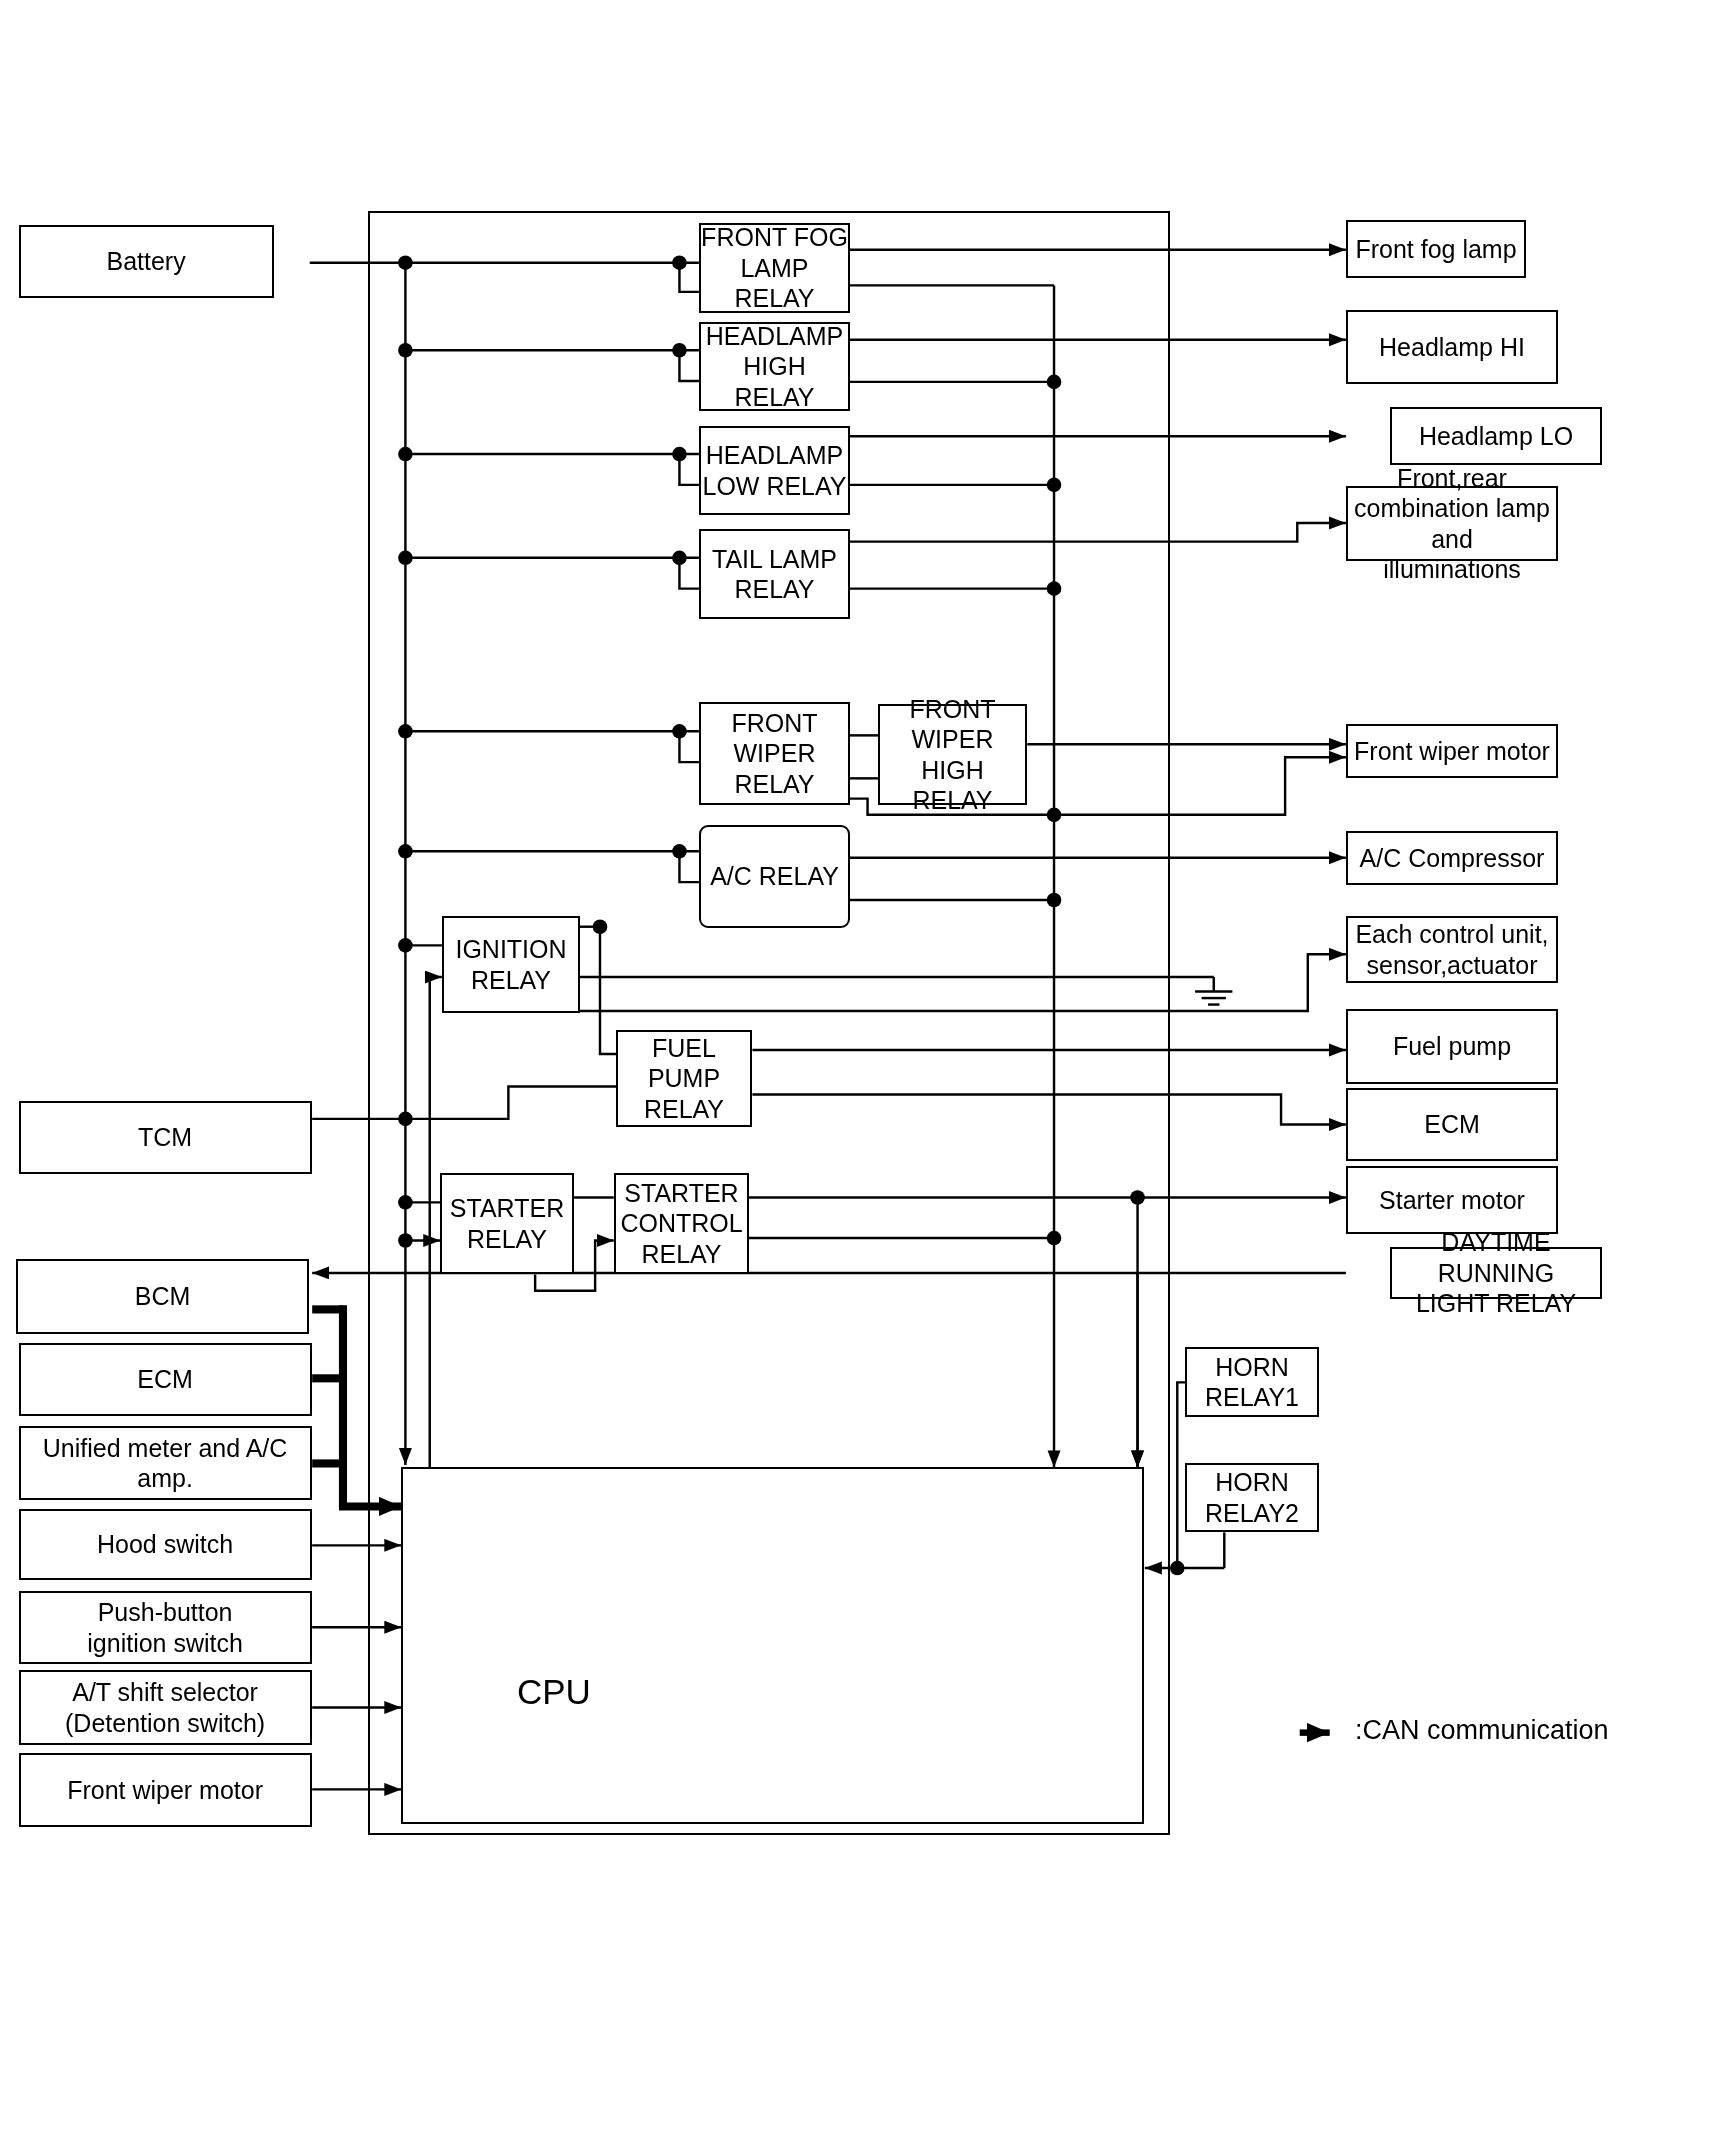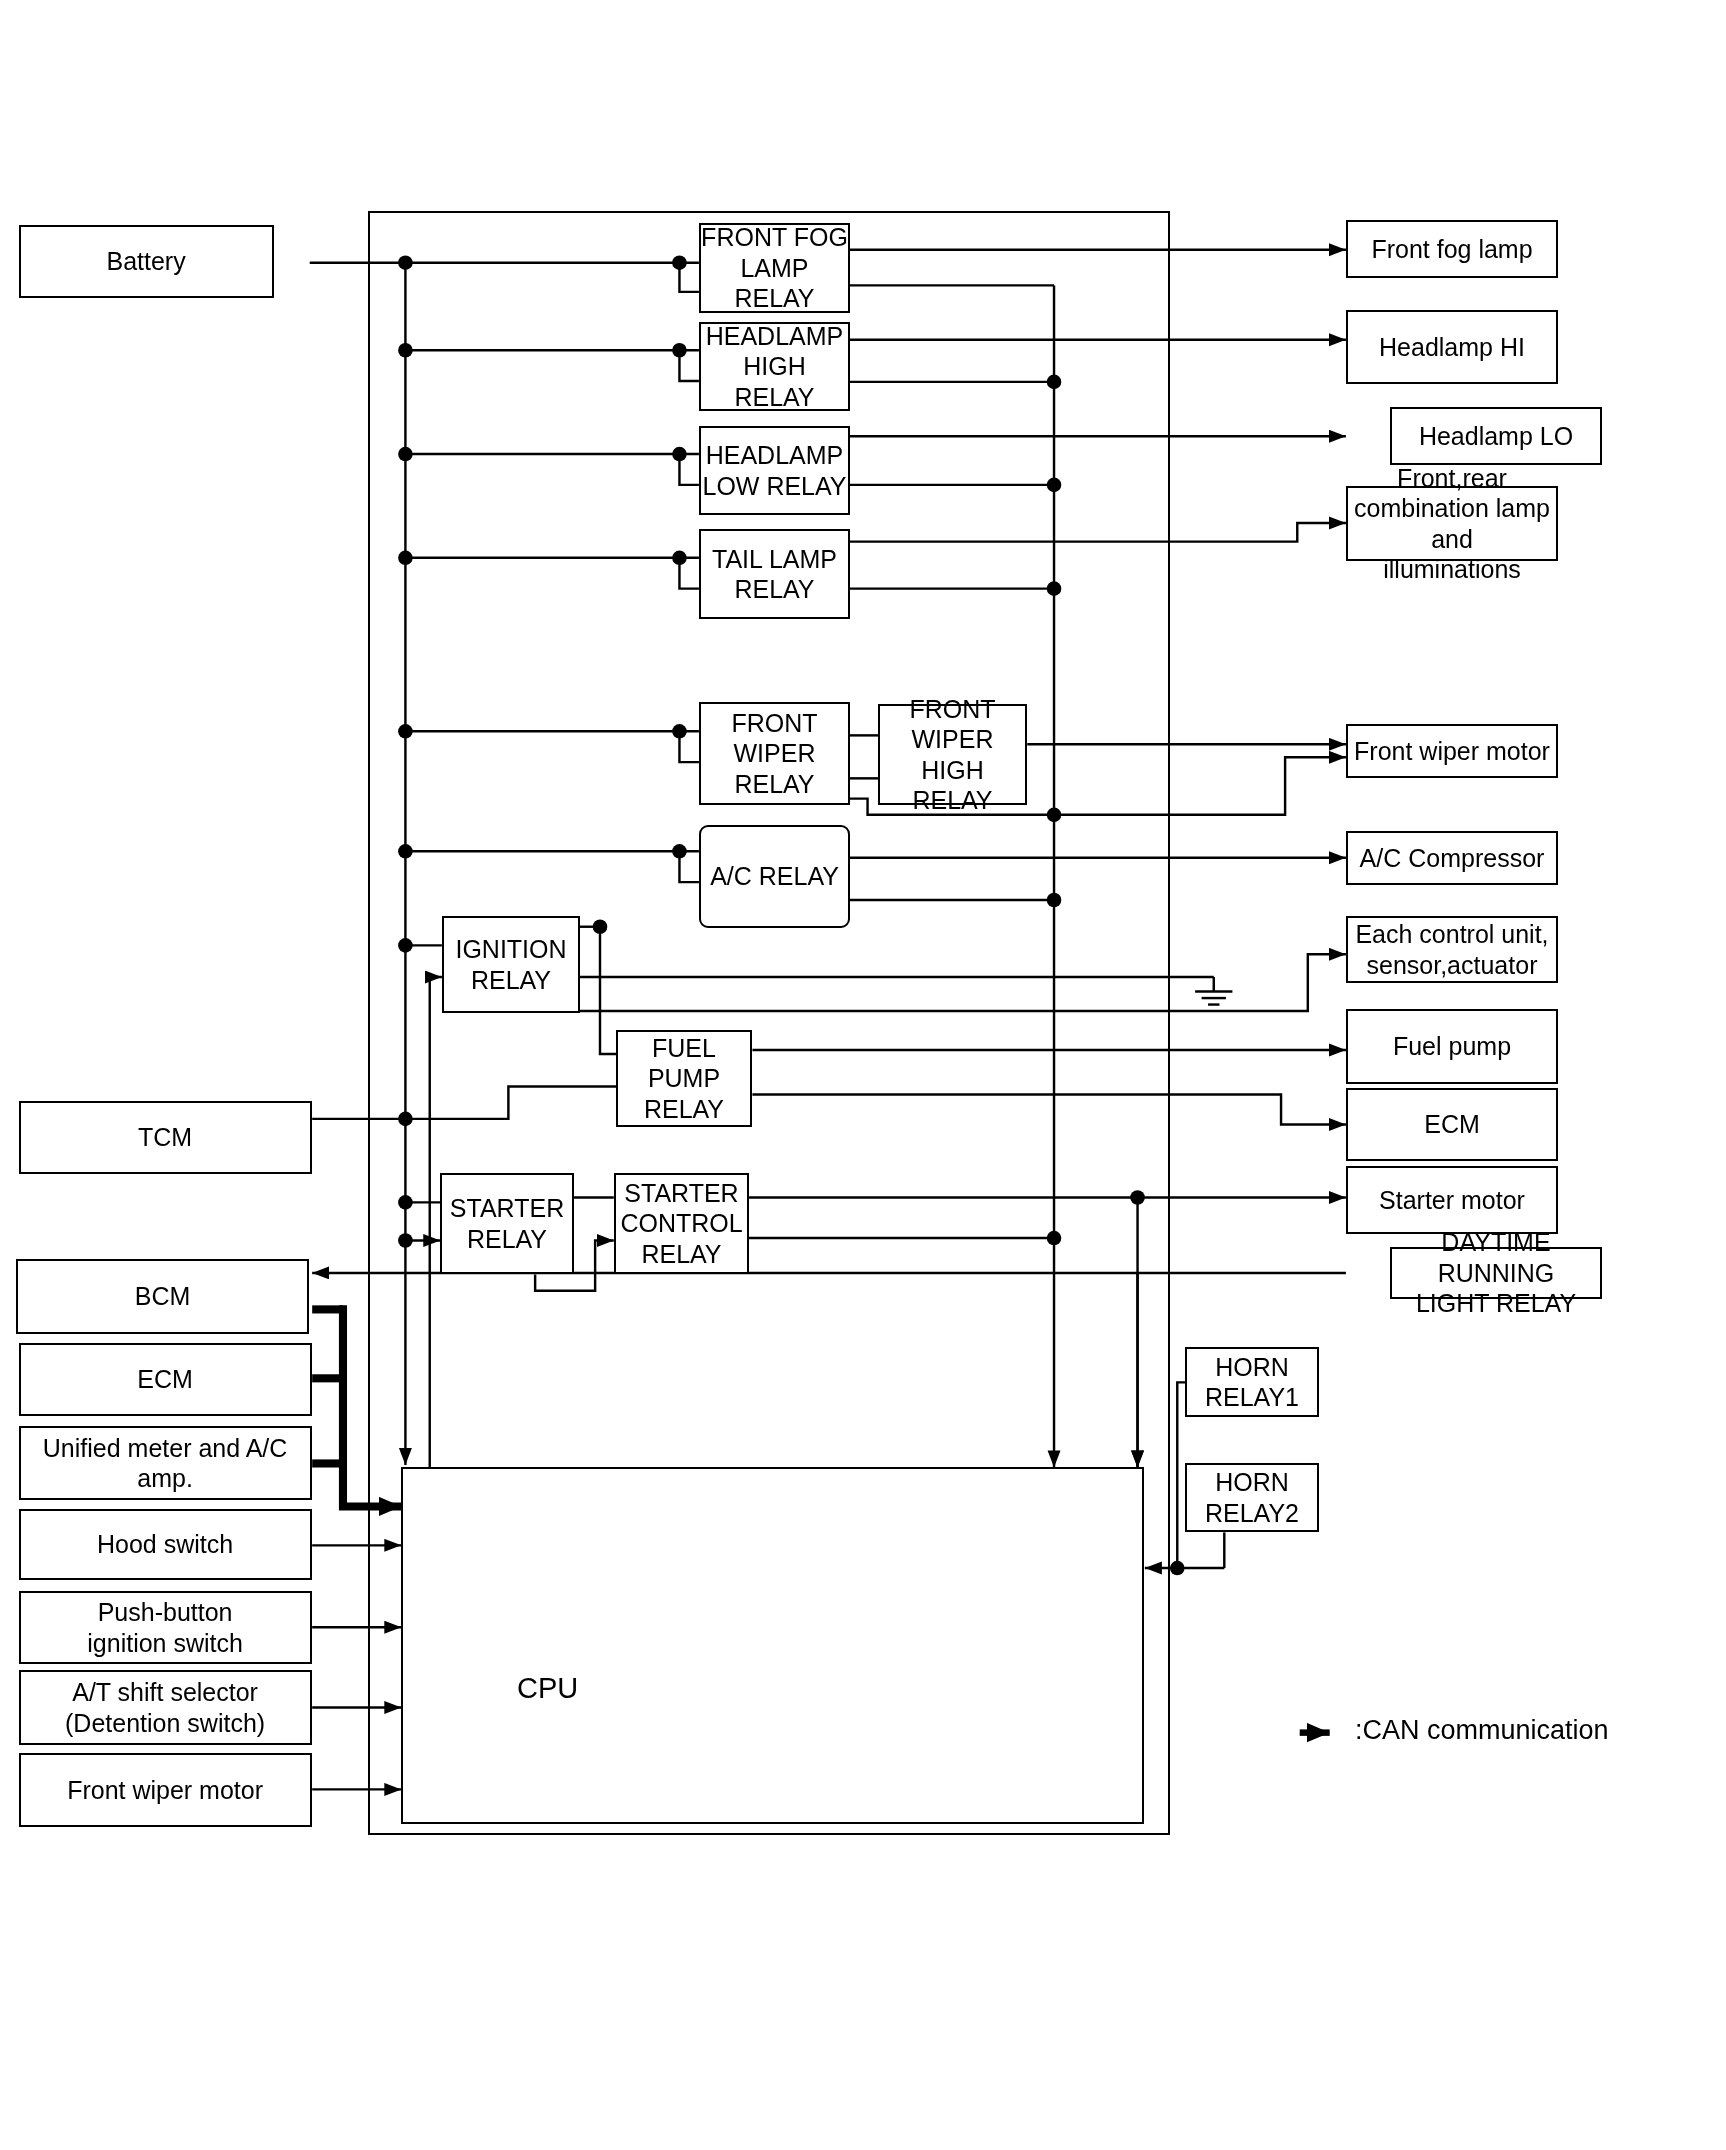--- a/index.html
+++ b/index.html
@@ -3,21 +3,21 @@
 <meta charset="utf-8">
 <style>
   html,body{margin:0;padding:0;background:#fff;}
   #canvas{position:relative;width:1727px;height:2151px;background:#fff;
           font-family:"Liberation Sans",sans-serif;color:#000;overflow:hidden;}
   #wires{position:absolute;left:0;top:0;}
   .box{position:absolute;background:#fff;border:2.4px solid #000;box-sizing:border-box;
        display:flex;align-items:center;justify-content:center;text-align:center;
        font-size:25px;line-height:1.22;white-space:pre-line;}
   .frame{position:absolute;border:2.4px solid #000;box-sizing:border-box;background:transparent;}
-  .plainlabel{position:absolute;font-size:29px;}
+  .plainlabel{position:absolute;font-size:35px;}
   #legend-text{position:absolute;font-size:27px;}
 </style>
 </head>
 <body>
 
 <div id="canvas">
 
   <svg id="wires" width="1727" height="2151" viewBox="0 0 2130 2653">
     <defs>
       <marker id="arr" markerUnits="userSpaceOnUse" markerWidth="24" markerHeight="18" refX="21" refY="8" orient="auto">
@@ -197,21 +197,21 @@
 RELAY</span></div>
       <div class="box" style="left: 614px; top: 1173px; width: 135px; height: 101px; z-index: 1;"><span>STARTER
 CONTROL
 RELAY</span></div>
       <div class="box" style="left: 1185px; top: 1347px; width: 134px; height: 70px; z-index: 1;"><span>HORN
 RELAY1</span></div>
       <div class="box" style="left: 1185px; top: 1463px; width: 134px; height: 69px; z-index: 1;"><span>HORN
 RELAY2</span></div>
       <div class="box" style="left: 1346px; top: 1247px; width: 212px; height: 52px; z-index: 1; margin-left: 44px;"><span>DAYTIME RUNNING
 LIGHT RELAY</span></div>
-      <div class="box" style="left: 1346px; top: 220px; width: 212px; height: 58px; z-index: 1;"><span>Front fog lamp</span></div>
+      <div class="box" style="left: 1346px; top: 220px; width: 180px; height: 58px; z-index: 1;"><span>Front fog lamp</span></div>
       <div class="box" style="left: 1346px; top: 310px; width: 212px; height: 74px; z-index: 1; text-align: right;"><span>Headlamp HI</span></div>
       <div class="box" style="left: 1346px; top: 407px; width: 212px; height: 58px; z-index: 1; margin-left: 44px;"><span>Headlamp LO</span></div>
       <div class="box" style="left: 1346px; top: 486px; width: 212px; height: 75px; z-index: 1;"><span>Front,rear
 combination lamp and
 illuminations</span></div>
       <div class="box" style="left: 1346px; top: 724px; width: 212px; height: 54px; z-index: 1;"><span>Front wiper motor</span></div>
       <div class="box" style="left: 1346px; top: 831px; width: 212px; height: 54px; z-index: 1;"><span>A/C Compressor</span></div>
       <div class="box" style="left: 1346px; top: 916px; width: 212px; height: 67px; z-index: 1;"><span>Each control unit,
 sensor,actuator</span></div>
       <div class="box" style="left: 1346px; top: 1009px; width: 212px; height: 75px; z-index: 1;"><span>Fuel pump</span></div>

